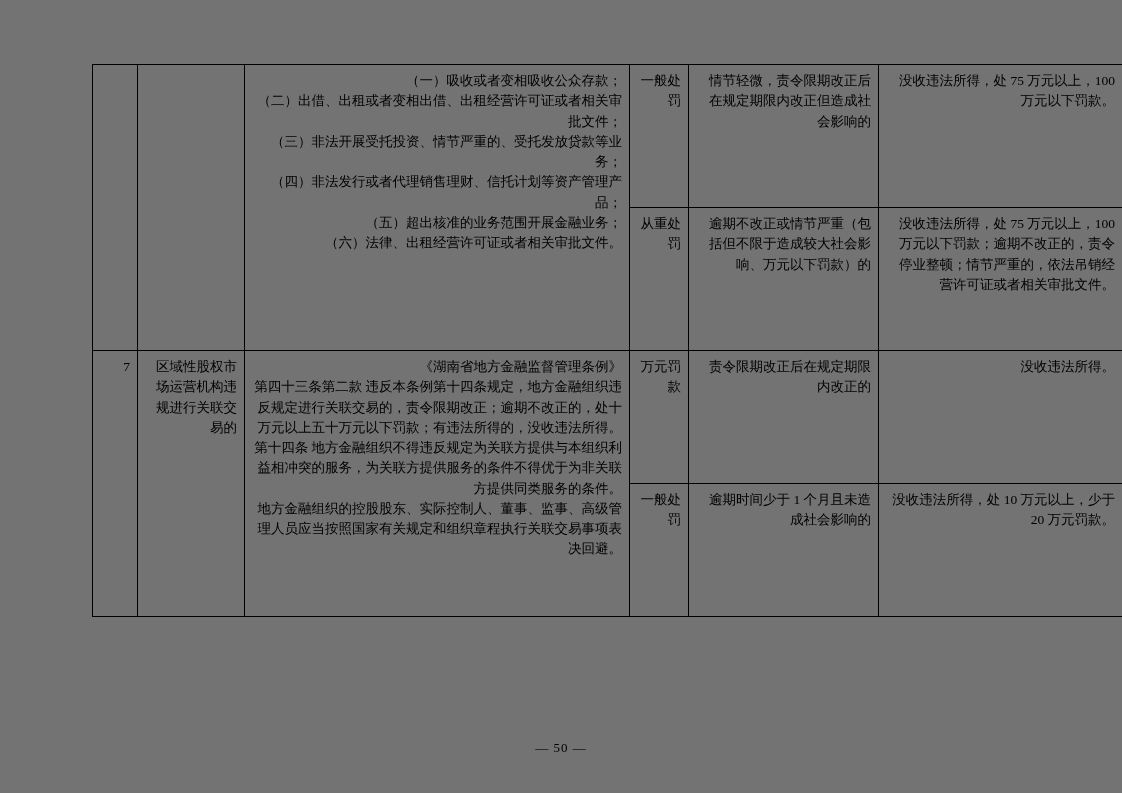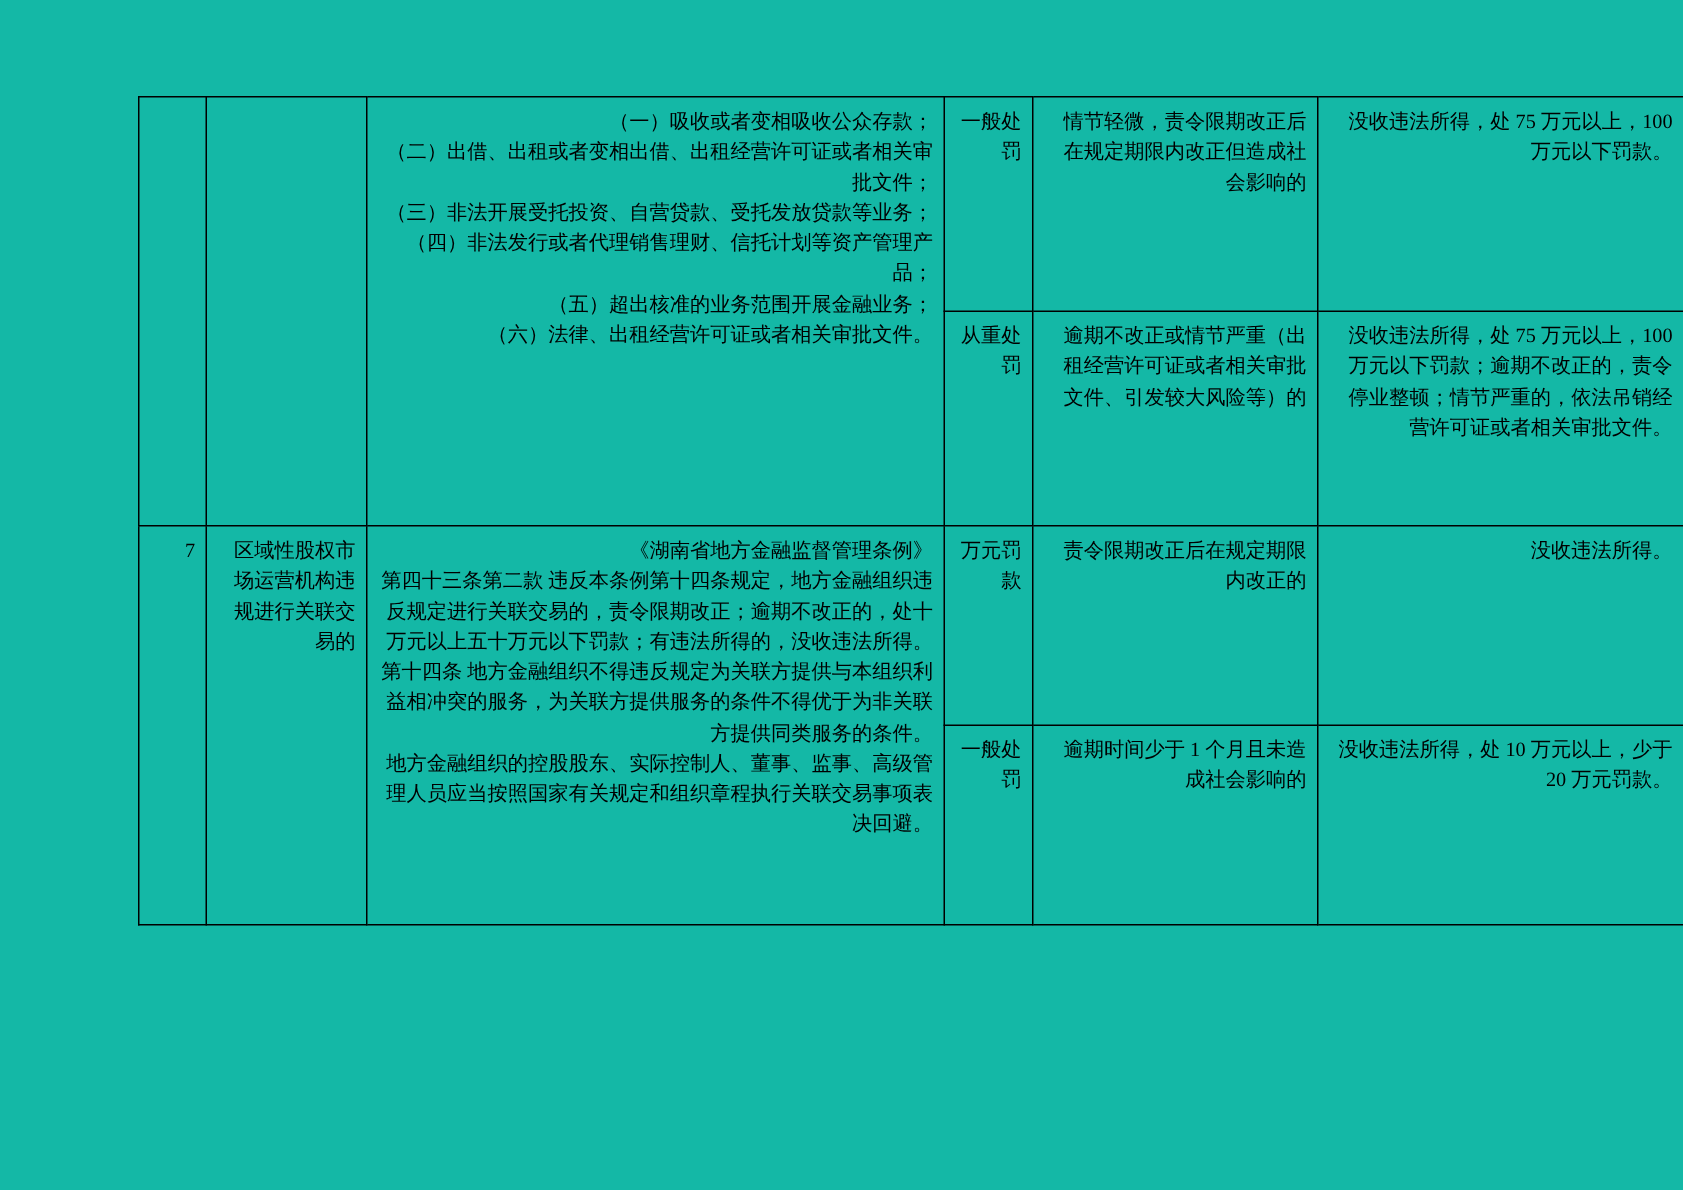--- a/index.html
+++ b/index.html
@@ -4,21 +4,21 @@
 <style>
   html, body {
     margin: 0;
     padding: 0;
     background: #ffffff;
   }
   .page {
     position: relative;
     width: 1122px;
     height: 793px;
-    background: #14b8a6;
+    background: #737373;
     font-family: "Liberation Serif", "DejaVu Serif", serif;
     color: #000000;
     overflow: hidden;
   }
   .doc-table {
     position: absolute;
     left: 92px;
     top: 64px;
     width: 940px;
     border-collapse: collapse;
@@ -101,32 +101,32 @@
 
   <table class="doc-table">
     <tbody>
 
       <tr>
         <td class="col-no cell-no blank-cell" rowspan="2"></td>
         <td class="col-item cell-item blank-cell" rowspan="2"></td>
         <td class="col-basis cell-basis" rowspan="2">
           <p class="para">（一）吸收或者变相吸收公众存款；</p>
           <p class="para">（二）出借、出租或者变相出借、出租经营许可证或者相关审批文件；</p>
-          <p class="para">（三）非法开展受托投资、自营贷款、受托发放贷款等业务；</p>
+          <p class="para">（三）非法开展受托投资、情节严重的、受托发放贷款等业务；</p>
           <p class="para">（四）非法发行或者代理销售理财、信托计划等资产管理产品；</p>
           <p class="para">（五）超出核准的业务范围开展金融业务；</p>
           <p class="para">（六）法律、出租经营许可证或者相关审批文件。</p>
         </td>
         <td class="col-level cell-level" style="height:130px;">一般处罚</td>
         <td class="col-cond cell-cond">情节轻微，责令限期改正后在规定期限内改正但造成社会影响的</td>
         <td class="col-pen cell-pen">没收违法所得，处 75 万元以上，100 万元以下罚款。</td>
       </tr>
       <tr>
         <td class="col-level cell-level" style="height:130px;">从重处罚</td>
-        <td class="col-cond cell-cond">逾期不改正或情节严重（出租经营许可证或者相关审批文件、引发较大风险等）的</td>
+        <td class="col-cond cell-cond">逾期不改正或情节严重（包括但不限于造成较大社会影响、万元以下罚款）的</td>
         <td class="col-pen cell-pen">没收违法所得，处 75 万元以上，100 万元以下罚款；逾期不改正的，责令停业整顿；情节严重的，依法吊销经营许可证或者相关审批文件。</td>
       </tr>
 
       <tr>
         <td class="col-no cell-no" rowspan="2">7</td>
         <td class="col-item cell-item" rowspan="2">区域性股权市场运营机构违规进行关联交易的</td>
         <td class="col-basis cell-basis" rowspan="2">
           <p class="para">《湖南省地方金融监督管理条例》</p>
           <p class="para">第四十三条第二款  违反本条例第十四条规定，地方金融组织违反规定进行关联交易的，责令限期改正；逾期不改正的，处十万元以上五十万元以下罚款；有违法所得的，没收违法所得。</p>
           <p class="para">第十四条    地方金融组织不得违反规定为关联方提供与本组织利益相冲突的服务，为关联方提供服务的条件不得优于为非关联方提供同类服务的条件。</p>
@@ -137,14 +137,15 @@
         <td class="col-pen cell-pen center-text">没收违法所得。</td>
       </tr>
       <tr>
         <td class="col-level cell-level" style="height:120px;">一般处罚</td>
         <td class="col-cond cell-cond">逾期时间少于 1 个月且未造成社会影响的</td>
         <td class="col-pen cell-pen">没收违法所得，处 10 万元以上，少于 20 万元罚款。</td>
       </tr>
     </tbody>
   </table>
 
+  <div class="footer">— 50 —</div>
 
 </div>
 
 </body></html>

